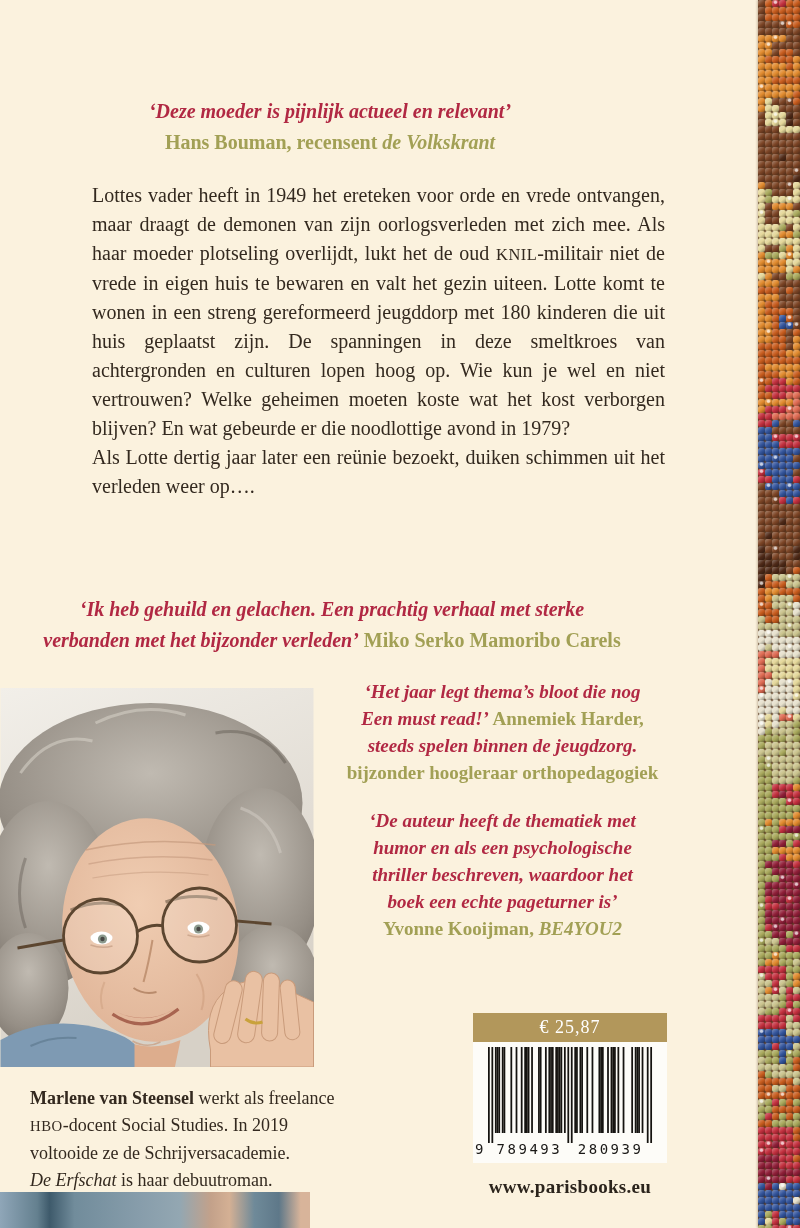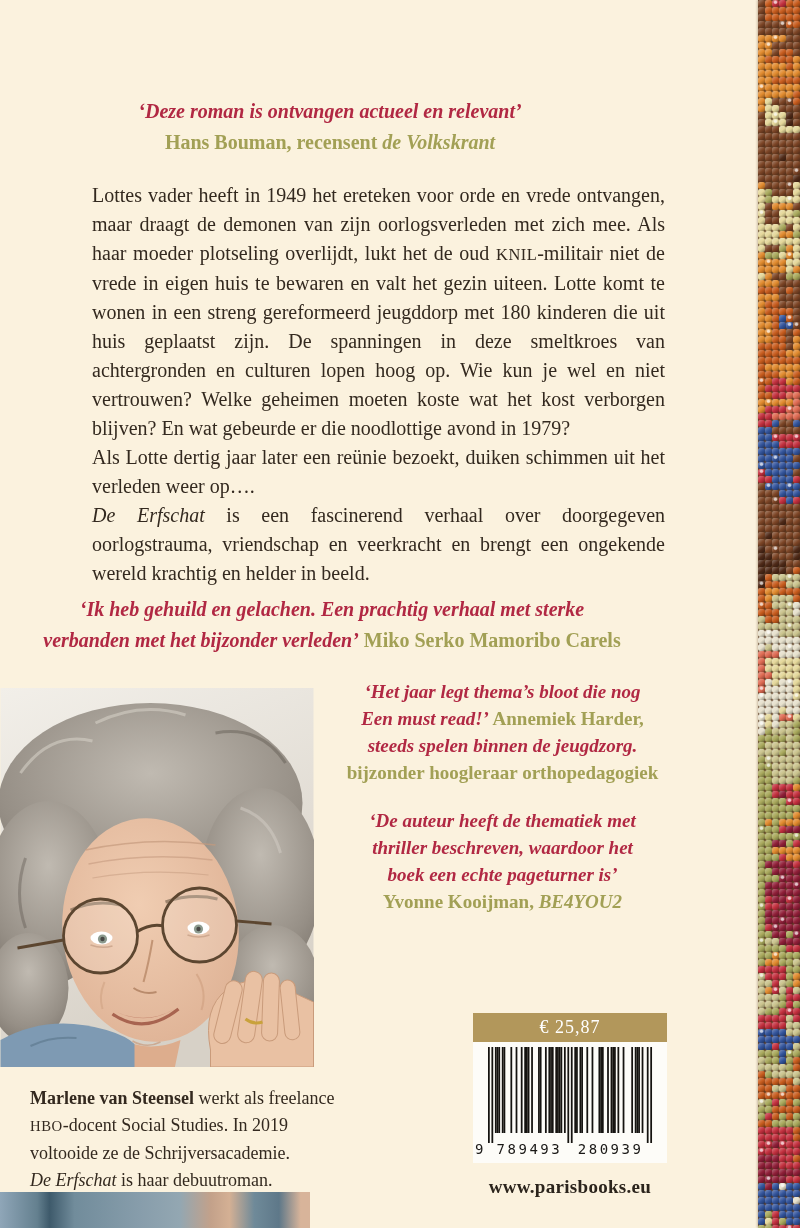--- a/index.html
+++ b/index.html
@@ -50,31 +50,30 @@
   .tapestry{position:absolute;right:0;top:0;width:42px;height:1228px;
     display:grid;grid-template-columns:repeat(6,7px);grid-auto-rows:7px;
     background:#5A3A20;overflow:hidden;box-shadow:-1px 0 2px rgba(120,90,60,0.35);}
   .tapestry div{width:7px;height:7px;border-radius:2px;}
 </style>
 </head>
 <body style="--bg: #FBF2DE; --red: #B12843; --olive: #A2A055; --body: #33291F; --gold: #B2975B; --panel: #FDFCF8;">
 
 <div class="top-quote">
   <div>
-    <span class="red-i">‘Deze roman is ontvangen actueel en relevant’</span>
+    <span class="red-i">‘Deze moeder is pijnlijk actueel en relevant’</span>
   </div>
   <div class="b">
     <span class="olive">Hans Bouman, recensent </span><span class="olive-i">de Volkskrant</span>
   </div>
 </div>
 
 <div class="synopsis">
   <p><span>Lottes vader heeft in 1949 het ereteken voor orde en vrede ontvangen, maar draagt de demonen van zijn oorlogsverleden met zich mee. Als haar moeder plotseling overlijdt, lukt het de oud </span><span class="sc">KNIL</span><span>-militair niet de vrede in eigen huis te bewaren en valt het gezin uiteen. Lotte komt te wonen in een streng gereformeerd jeugddorp met 180 kinderen die uit huis geplaatst zijn. De spanningen in deze smeltkroes van achtergronden en culturen lopen hoog op. Wie kun je wel en niet vertrouwen? Welke geheimen moeten koste wat het kost verborgen blijven? En wat gebeurde er die noodlottige avond in 1979?</span></p>
   <p><span>Als Lotte dertig jaar later een reünie bezoekt, duiken schimmen uit het verleden weer op….</span></p>
-  <p><span class="ital">De Erfschat</span><span> is een fascinerend verhaal over doorgegeven oorlogstrauma, vriendschap en veerkracht en brengt een ongekende wereld krachtig en helder in beeld.</span></p>
 </div>
 
 <div class="mid-quote">
   <div><span class="red-i">‘Ik heb gehuild en gelachen. Een prachtig verhaal met sterke</span></div>
   <div><span class="red-i">verbanden met het bijzonder verleden’</span><span class="olive b"> Miko Serko Mamoribo Carels</span></div>
 </div>
 
 <div class="photo-frame">
   <svg viewBox="0 0 313 379" xmlns="http://www.w3.org/2000/svg">
     <defs>
@@ -148,20 +147,21 @@
 
 <div class="right-col">
   <div class="quote">
     <div><span class="red-i">‘Het jaar legt thema’s bloot die nog</span></div>
     <div><span class="red-i">Een must read!’</span><span class="olive b"> Annemiek Harder,</span></div>
     <div><span class="red-i">steeds spelen binnen de jeugdzorg.</span></div>
     <div><span class="olive b">bijzonder hoogleraar orthopedagogiek</span></div>
   </div>
   <div class="quote">
     <div><span class="red-i">‘De auteur heeft de thematiek met</span></div>
+    <div><span class="red-i">humor en als een psychologische</span></div>
     <div><span class="red-i">thriller beschreven, waardoor het</span></div>
     <div><span class="red-i">boek een echte pageturner is’</span></div>
     <div><span class="olive b">Yvonne Kooijman, </span><span class="olive-i b">BE4YOU2</span></div>
   </div>
 </div>
 
 <div class="price-block">
   <div class="price-band">€ 25,87</div>
   <div class="barcode-panel">
       <svg width="194" height="121" xmlns="http://www.w3.org/2000/svg">

